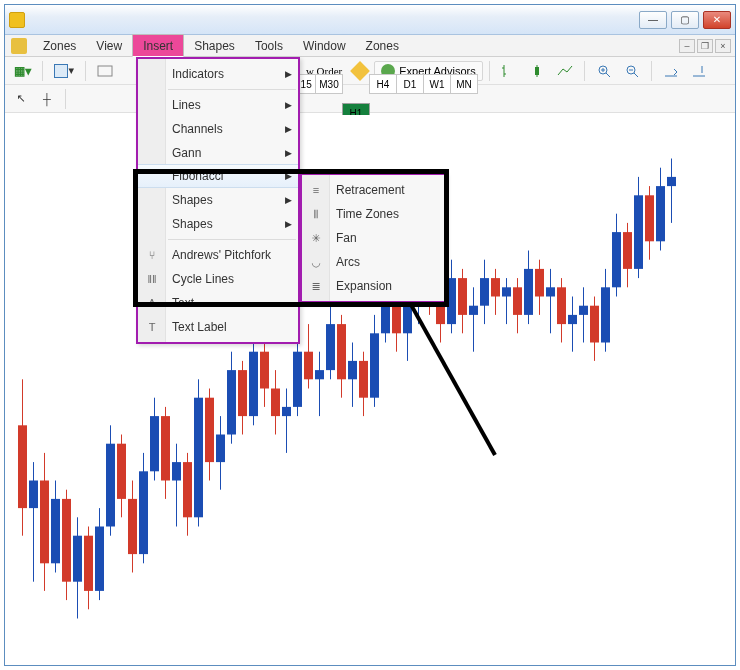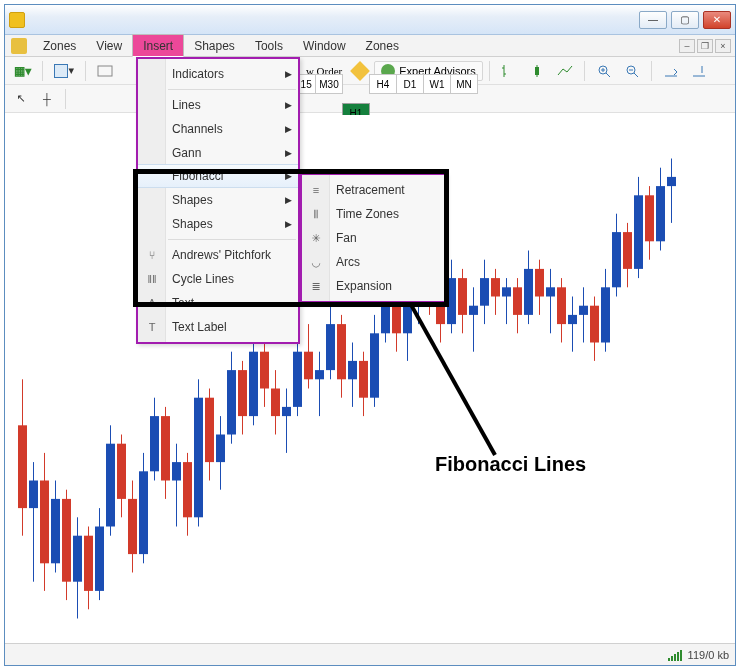--- a/index.html
+++ b/index.html
@@ -293,31 +293,20 @@
         <rect x="628" width="9" y="76.79999999999995" height="73.60000000000002" fill="#1b4db3"></rect>
         <line x1="643.5" x2="643.5" y1="67.60000000000002" y2="141.2" stroke="#d23a2a" stroke-width="1"></line>
         <rect x="639" width="9" y="76.79999999999995" height="46.00000000000006" fill="#d23a2a"></rect>
         <line x1="654.5" x2="654.5" y1="49.19999999999999" y2="132" stroke="#1b4db3" stroke-width="1"></line>
         <rect x="650" width="9" y="67.60000000000002" height="55.19999999999999" fill="#1b4db3"></rect>
         <line x1="665.5" x2="665.5" y1="40" y2="104.40000000000003" stroke="#1b4db3" stroke-width="1"></line>
         <rect x="661" width="9" y="58.400000000000034" height="9.199999999999989" fill="#1b4db3"></rect>
       </svg>
   </div>
 
-  <div class="statusbar">
-    <div class="spacer"></div>
-    <div class="bars">
-        <span></span>
-        <span></span>
-        <span></span>
-        <span></span>
-        <span></span>
-      </div>
-    <span>119/0 kb</span>
-  </div>
 
   <div class="dropdown" id="insert-menu">
     <div class="iconcol"></div>
     <div id="insert-items">
         <div class="dd-item">
           <span class="mi-icon"></span>
           <span>Indicators</span>
           <span class="arrow">▶</span>
         </div>
         <div class="dd-sep"></div>
@@ -394,15 +383,14 @@
           <span class="mi-icon">≣</span>
           <span>Expansion</span>
         </div>
       </div>
   </div>
 
   <div class="callout-box"></div>
   <svg class="callout-line" style="top:298px; left:405px;" width="90" height="160">
     <line x1="0" y1="0" x2="85" y2="152" stroke="#000" stroke-width="4"></line>
   </svg>
-  <div class="callout-label" style="top:448px; left:430px;">Fibonacci Lines</div>
 
 </div>
 
 </body></html>

